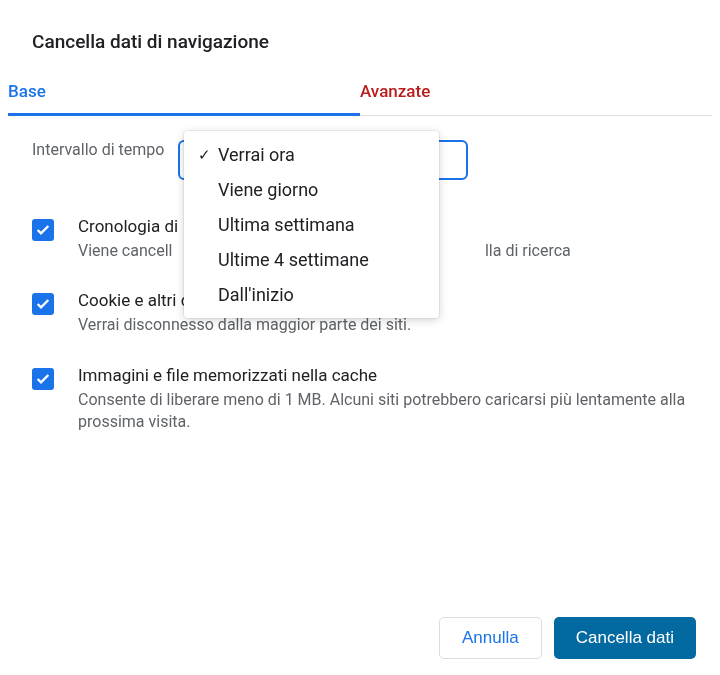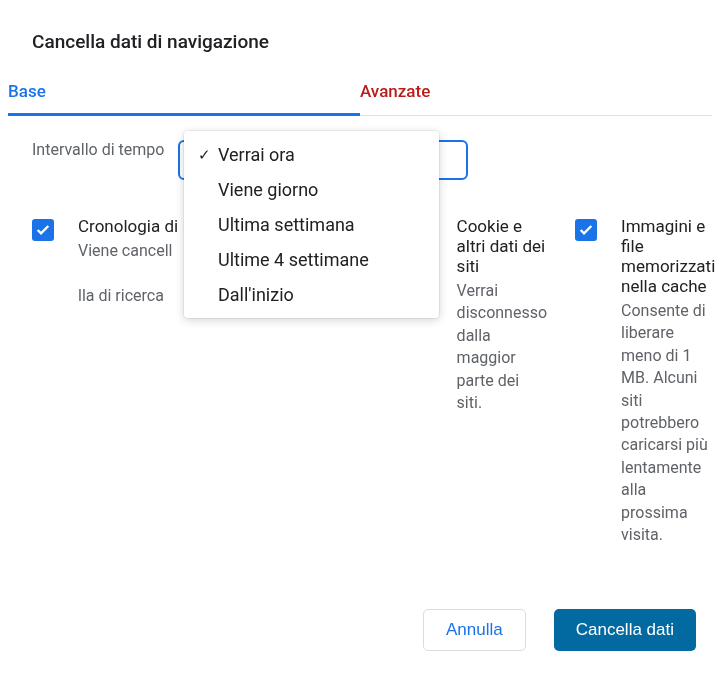--- a/index.html
+++ b/index.html
@@ -93,21 +93,21 @@
       color: #202124;
       cursor: pointer;
     }
     .dropdown-item .check {
       width: 20px;
       display: inline-block;
       font-size: 15px;
     }
     .options {
       display: flex;
-      flex-direction: row;
+      flex-direction: column;
       gap: 28px;
     }
     .option-row {
       display: flex;
       align-items: flex-start;
       gap: 24px;
     }
     .checkbox {
       width: 22px;
       height: 22px;
@@ -132,24 +132,24 @@
       color: #202124;
       margin-bottom: 4px;
     }
     .option-desc {
       font-size: 16px;
       color: #5f6368;
       line-height: 1.4;
     }
     .footer {
       position: absolute;
-      bottom: 24px;
+      bottom: 16px;
       right: 24px;
       display: flex;
-      gap: 28px;
+      gap: 12px;
     }
     .btn {
       padding: 10px 22px;
       font-size: 17px;
       font-weight: 500;
       border-radius: 5px;
       cursor: pointer;
       border: none;
     }
     .btn-cancel {

